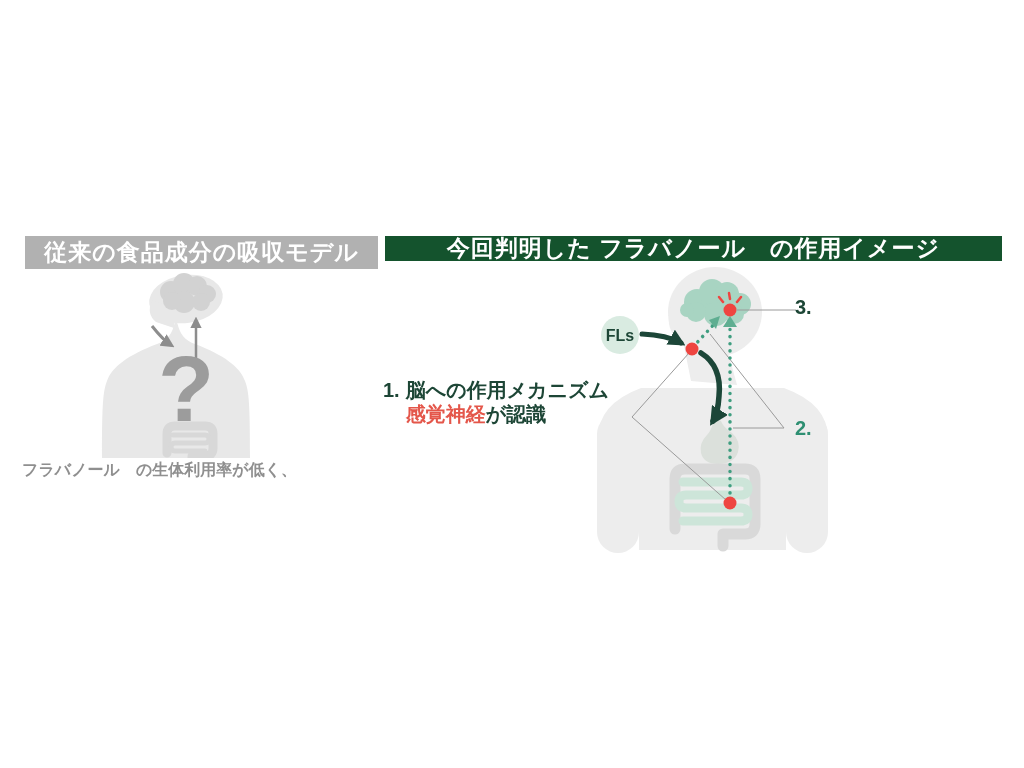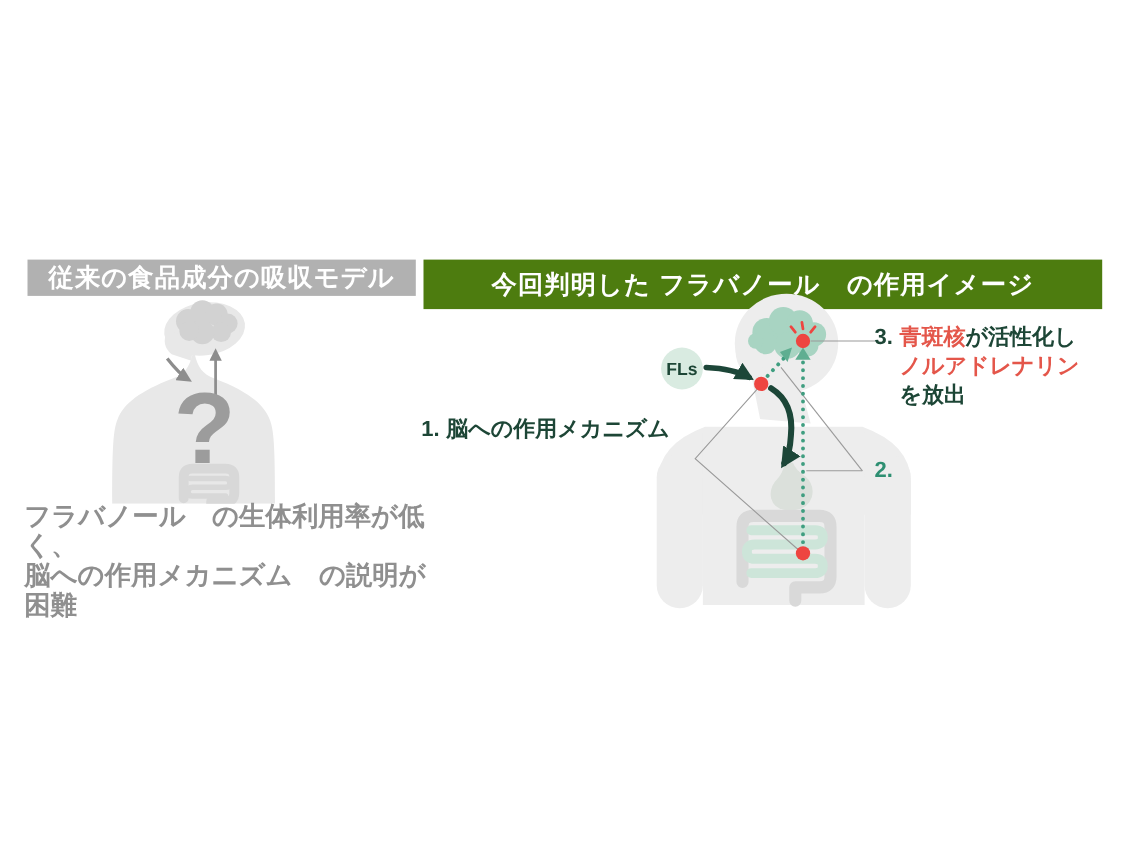--- a/index.html
+++ b/index.html
@@ -7,24 +7,24 @@
     width:1024px;height:768px;position:relative;overflow:hidden;
     background:#ffffff;
     font-family:"Liberation Sans","DejaVu Sans",sans-serif;
   }
   .abs{position:absolute;}
   .hdr{
     display:flex;align-items:center;justify-content:center;
     color:#ffffff;font-weight:bold;font-size:23px;letter-spacing:1px;
   }
   #hdr-left{left:25px;top:236px;width:353px;height:33px;background:#b1b1b1;}
-  #hdr-right{left:385px;top:236px;width:617px;height:45px;background:#4d7c0f;}
+  #hdr-right{left:385px;top:236px;width:617px;height:25px;background:#14532d;}
   #caption-left{
     left:22px;top:456px;width:370px;
-    font-size:24px;line-height:27px;font-weight:bold;color:#8f8f8f;
+    font-size:16px;line-height:27px;font-weight:bold;color:#8f8f8f;
   }
   .note{display:flex;font-weight:bold;white-space:nowrap;}
   .note .num{margin-right:6px;}
   #note1{left:383px;top:378px;font-size:20px;line-height:24px;}
   #note3{left:795px;top:294px;font-size:20px;line-height:26px;}
   #note2{left:795px;top:415px;font-size:20px;line-height:26px;color:#2e8f72;}
   .dark{color:#1d4636;}
   .red{color:#e4564a;}
   #fig-left{left:78px;top:268px;}
   #fig-right{left:585px;top:263px;}
@@ -59,21 +59,20 @@
     <path d="M 89,185 L 89,166 Q 89,158 97,158 L 127,158 Q 135,158 135,166 L 135,180 Q 135,188 127,188 L 114,188 L 114,190" stroke="#d8d8d8" stroke-width="9"></path>
     <path d="M 95,167 L 127,167 Q 131,167 131,171 Q 131,175 127,175 L 97,175 Q 93,175 93,179 Q 93,183 97,183 L 127,183" stroke="#d8d8d8" stroke-width="5"></path>
   </g>
   <path d="M 74,58 Q 85,72 93,77" fill="none" stroke="#8d8d8d" stroke-width="3" marker-end="url(#ah-gray)"></path>
   <line x1="118" y1="92" x2="118" y2="52" stroke="#8d8d8d" stroke-width="2.5" marker-end="url(#ah-gray)"></line>
   <text x="108" y="153" font-size="92" font-weight="bold" fill="#9c9c9c" text-anchor="middle">?</text>
 </svg>
 
 <div id="caption-left" class="abs">
   <div>フラバノール　の生体利用率が低く、</div>
-  <div>脳への作用メカニズム　の説明が困難</div>
 </div>
 
 <svg id="fig-right" class="abs" width="315" height="312" viewBox="0 0 315 312">
   <defs>
     <marker id="ah-green" viewBox="0 0 10 10" refX="7" refY="5" markerWidth="3.4" markerHeight="3.4" orient="auto">
       <path d="M0,0 L10,5 L0,10 Z" fill="#1c4638"></path>
     </marker>
   </defs>
   <g fill="#ededed">
     <ellipse cx="130" cy="49" rx="47" ry="45"></ellipse>
@@ -124,31 +123,27 @@
   </g>
   <circle cx="145" cy="47" r="6.5" fill="#ee4540"></circle>
   <circle cx="107" cy="86" r="6.5" fill="#ee4540"></circle>
   <circle cx="145" cy="240" r="6.5" fill="#ee4540"></circle>
 </svg>
 
 <div id="note1" class="abs note">
   <span class="num dark">1.</span>
   <div>
     <div class="dark">脳への作用メカニズム</div>
+    <div>
+      <span class="red">感覚神経</span><span class="dark">が認識</span>
+    </div>
   </div>
 </div>
 
 <div id="note3" class="abs note">
   <span class="num dark">3.</span>
-  <div>
-    <div>
-      <span class="red">青斑核</span><span class="dark">が活性化し</span>
-    </div>
-    <div class="red">ノルアドレナリン</div>
-    <div class="dark">を放出</div>
-  </div>
 </div>
 
 <div id="note2" class="abs note">
   <span class="num">2.</span>
   <div>
   </div>
 </div>
 
 </body></html>

